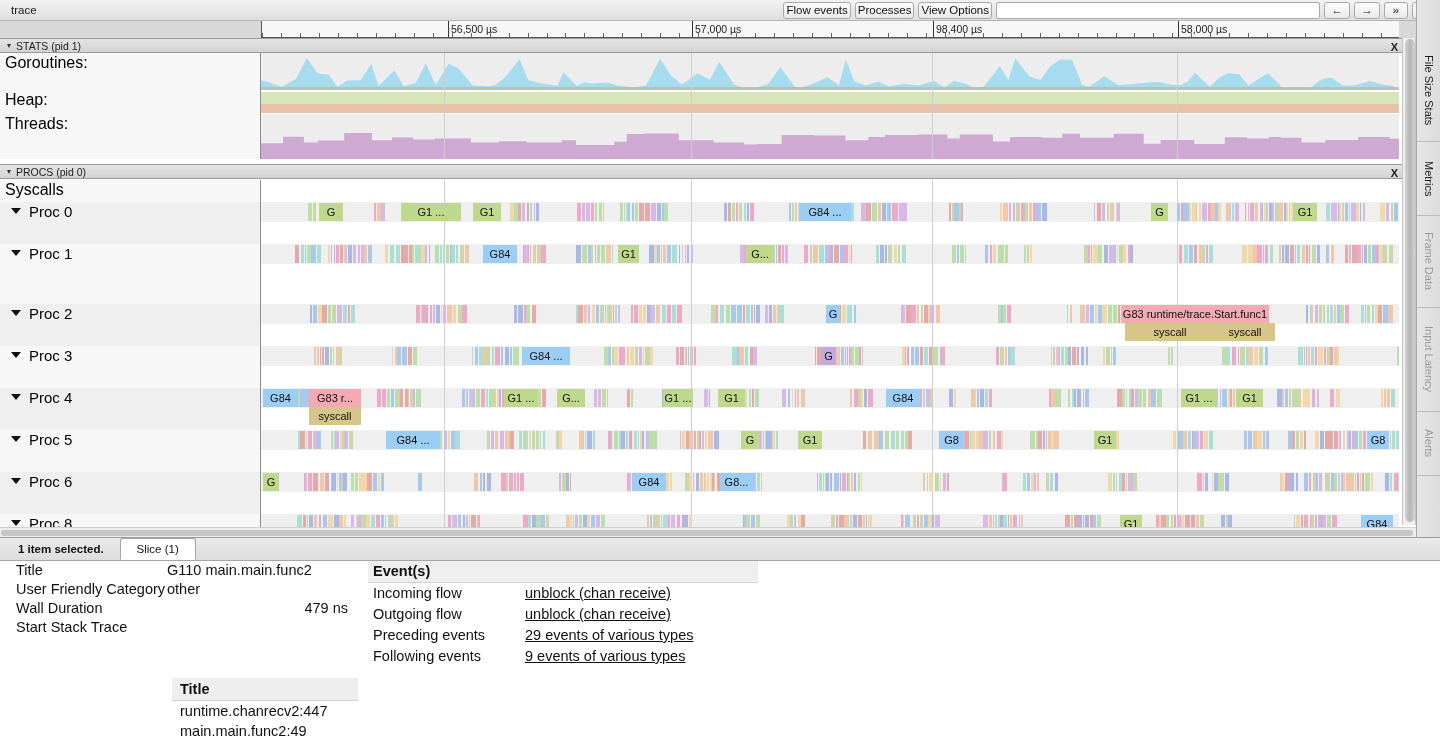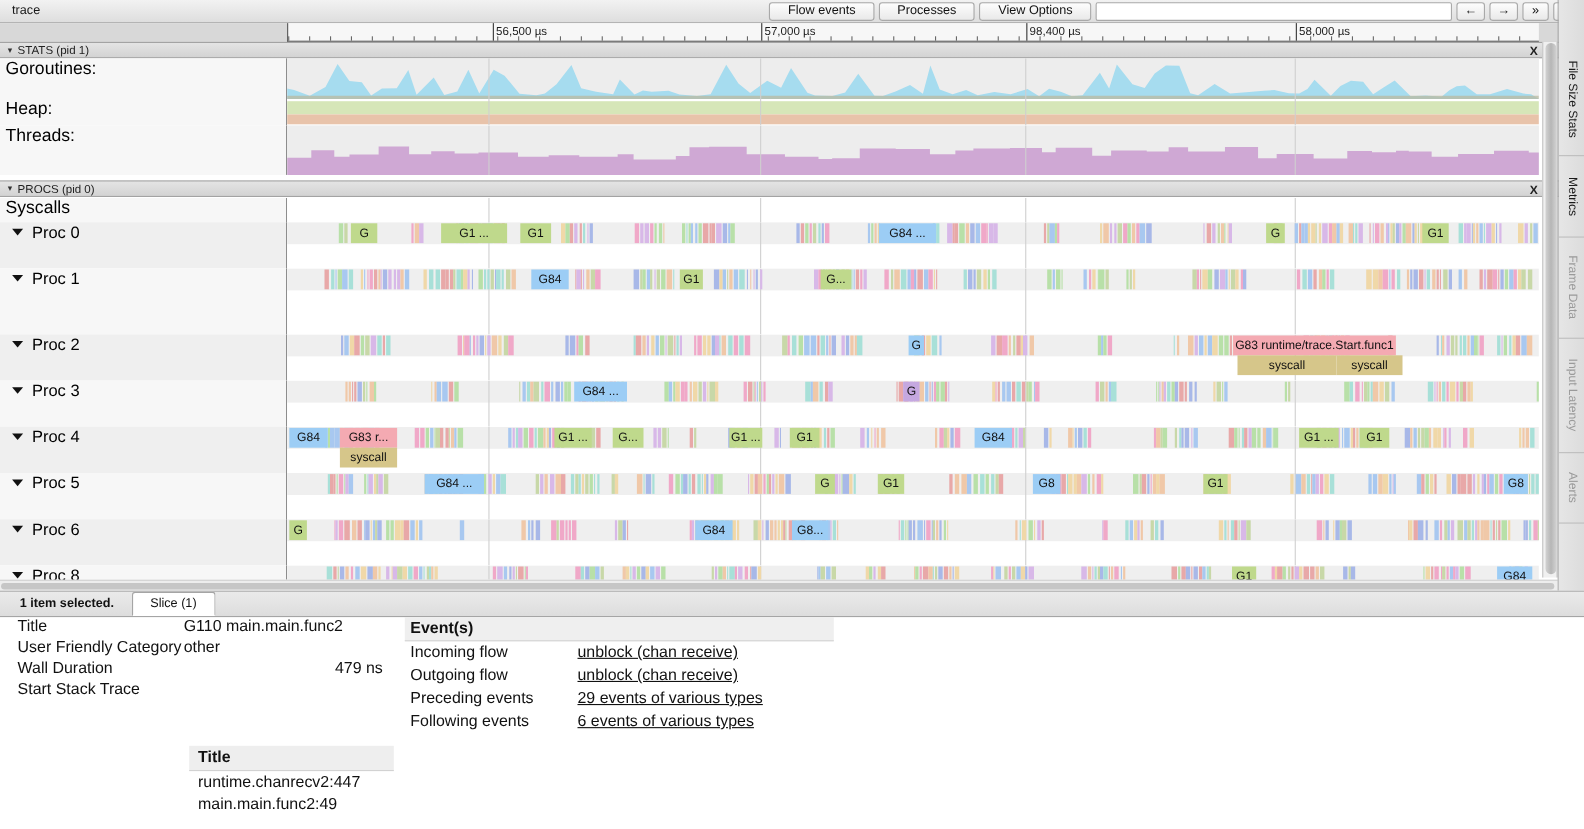--- a/index.html
+++ b/index.html
@@ -17,21 +17,21 @@
     position:absolute; left:0; top:0; width:1440px; height:21px;
     background: linear-gradient(#f2f2f2,#dedede);
     border-bottom:1px solid #b4b4b4;
     display:flex; align-items:center;
   }
   .topbar-title {
     font-size:11.5px; color:#1a1a1a; padding-left:11px; flex:0 0 auto;
   }
   .topbar-spacer { flex:1 1 auto; }
   .tb-btn {
-    height:17px; margin-right:4px; padding:0 16px;
+    height:17px; margin-right:4px; padding:0 2px;
     font-size:11.5px; color:#111; line-height:15px;
     background: linear-gradient(#fdfdfd,#e9e9e9);
     border:1px solid #a9a9a9; border-radius:3px;
     display:flex; align-items:center; justify-content:center;
     white-space:nowrap; cursor:default;
   }
   .tb-input {
     height:17px; width:324px; margin-right:4px;
     background:#fff; border:1px solid #a9a9a9; border-radius:2px;
     font-size:11.5px; padding:0 4px; color:#111;
@@ -1721,19 +1721,19 @@
           <div class="evt-row">
             <div class="evt-c1">Outgoing flow</div>
             <div class="evt-c2"><span class="evt-link">unblock (chan receive)</span></div>
           </div>
           <div class="evt-row">
             <div class="evt-c1">Preceding events</div>
             <div class="evt-c2"><span class="evt-link">29 events of various types</span></div>
           </div>
           <div class="evt-row">
             <div class="evt-c1">Following events</div>
-            <div class="evt-c2"><span class="evt-link">6 events of various types</span></div>
+            <div class="evt-c2"><span class="evt-link">9 events of various types</span></div>
           </div>
         </div>
     </div>
   </div>
 
 </div>
 
 </body></html>

